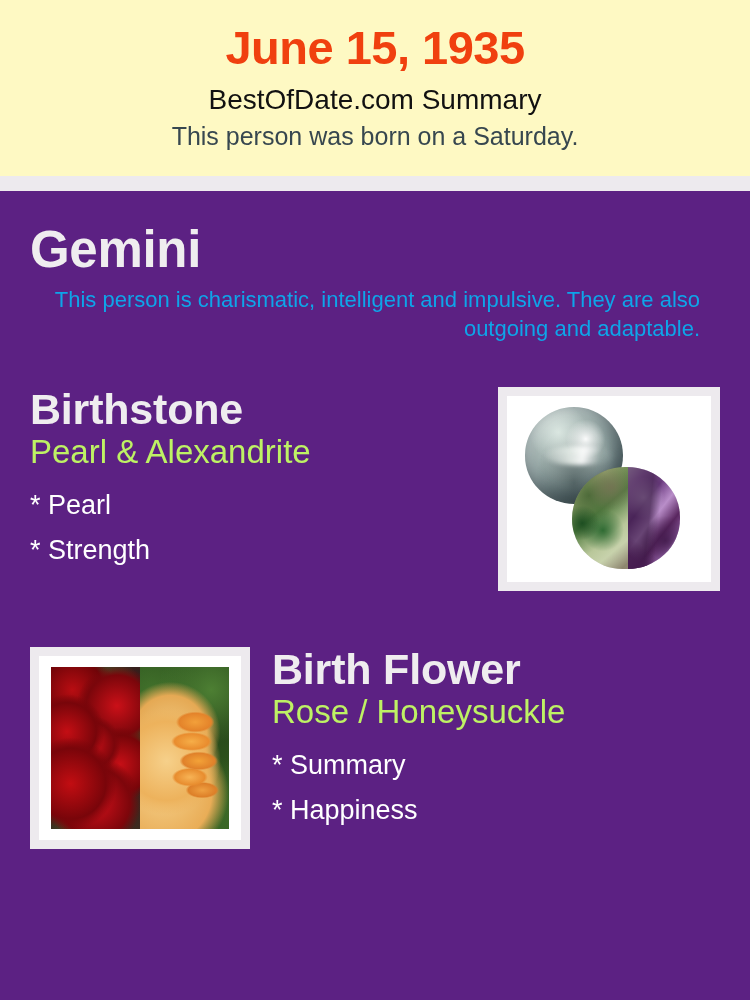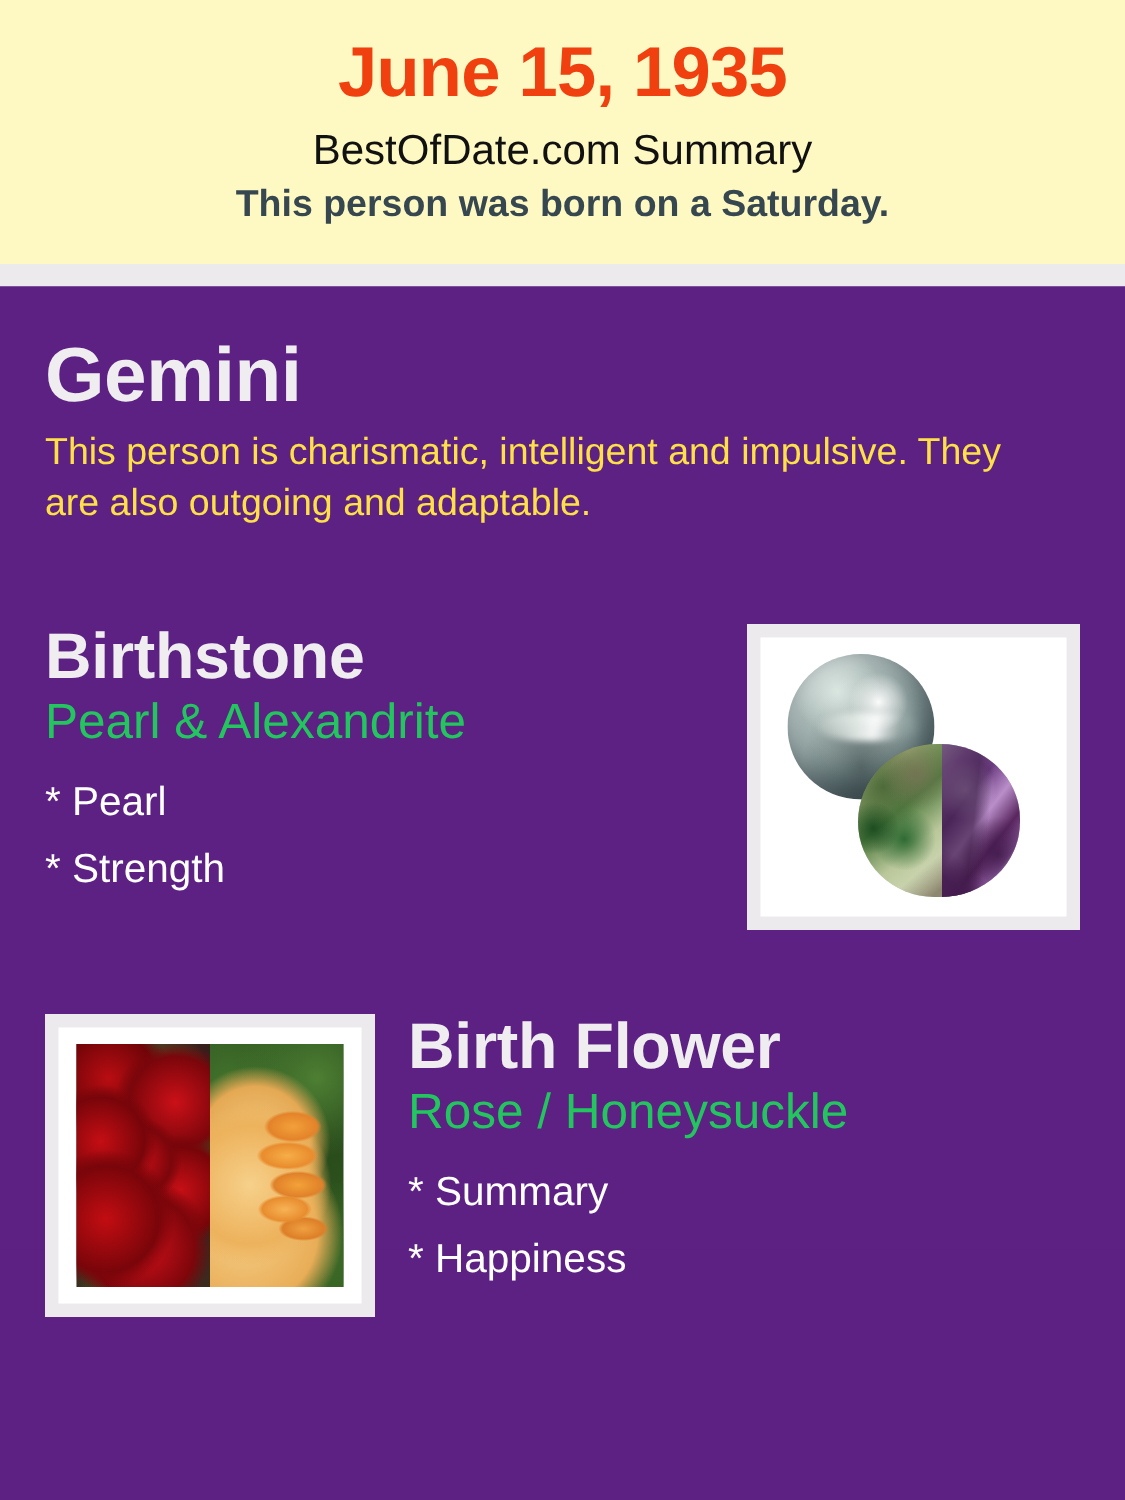--- a/index.html
+++ b/index.html
@@ -31,21 +31,21 @@
   }
   .header-site {
     font-size: 28px;
     font-weight: normal;
     color: #111111;
     line-height: 1.32;
     margin-top: 7px;
   }
   .header-weekday {
     font-size: 25px;
-    font-weight: bold;
+    font-weight: normal;
     color: #37474F;
     line-height: 1.3;
     margin-top: 1px;
   }
   .divider-strip {
     height: 15px;
     background: #EDEAEE;
     width: 100%;
   }
 
@@ -60,52 +60,53 @@
 
   .sign-title {
     font-size: 51px;
     font-weight: bold;
     color: #EFEDEF;
     line-height: 1;
     padding-top: 33px;
     letter-spacing: -0.3px;
   }
   .sign-desc {
-    font-size: 25px;
-    color: #fde047;
+    font-size: 22px;
+    color: #0ea5e9;
     line-height: 1.34;
     margin-top: 10px;
     max-width: 670px;
+    text-align: right;
   }
 
   
   .section-row {
     display: flex;
     align-items: flex-start;
   }
   .section-row.stone {
-    margin-top: 64px;
+    margin-top: 43px;
   }
   .section-row.flower {
     margin-top: 56px;
   }
   .section-text {
     flex: 1 1 auto;
     min-width: 0;
   }
   .section-title {
     font-size: 43px;
     font-weight: bold;
     color: #EFEDEF;
     line-height: 1.05;
     letter-spacing: -0.2px;
   }
   .section-sub {
     font-size: 33px;
-    color: #22c55e;
+    color: #bef264;
     line-height: 1.12;
     margin-top: 2px;
   }
   .trait-list {
     margin-top: 12px;
   }
   .trait-item {
     font-size: 27px;
     color: #FFFFFF;
     line-height: 1.67;

